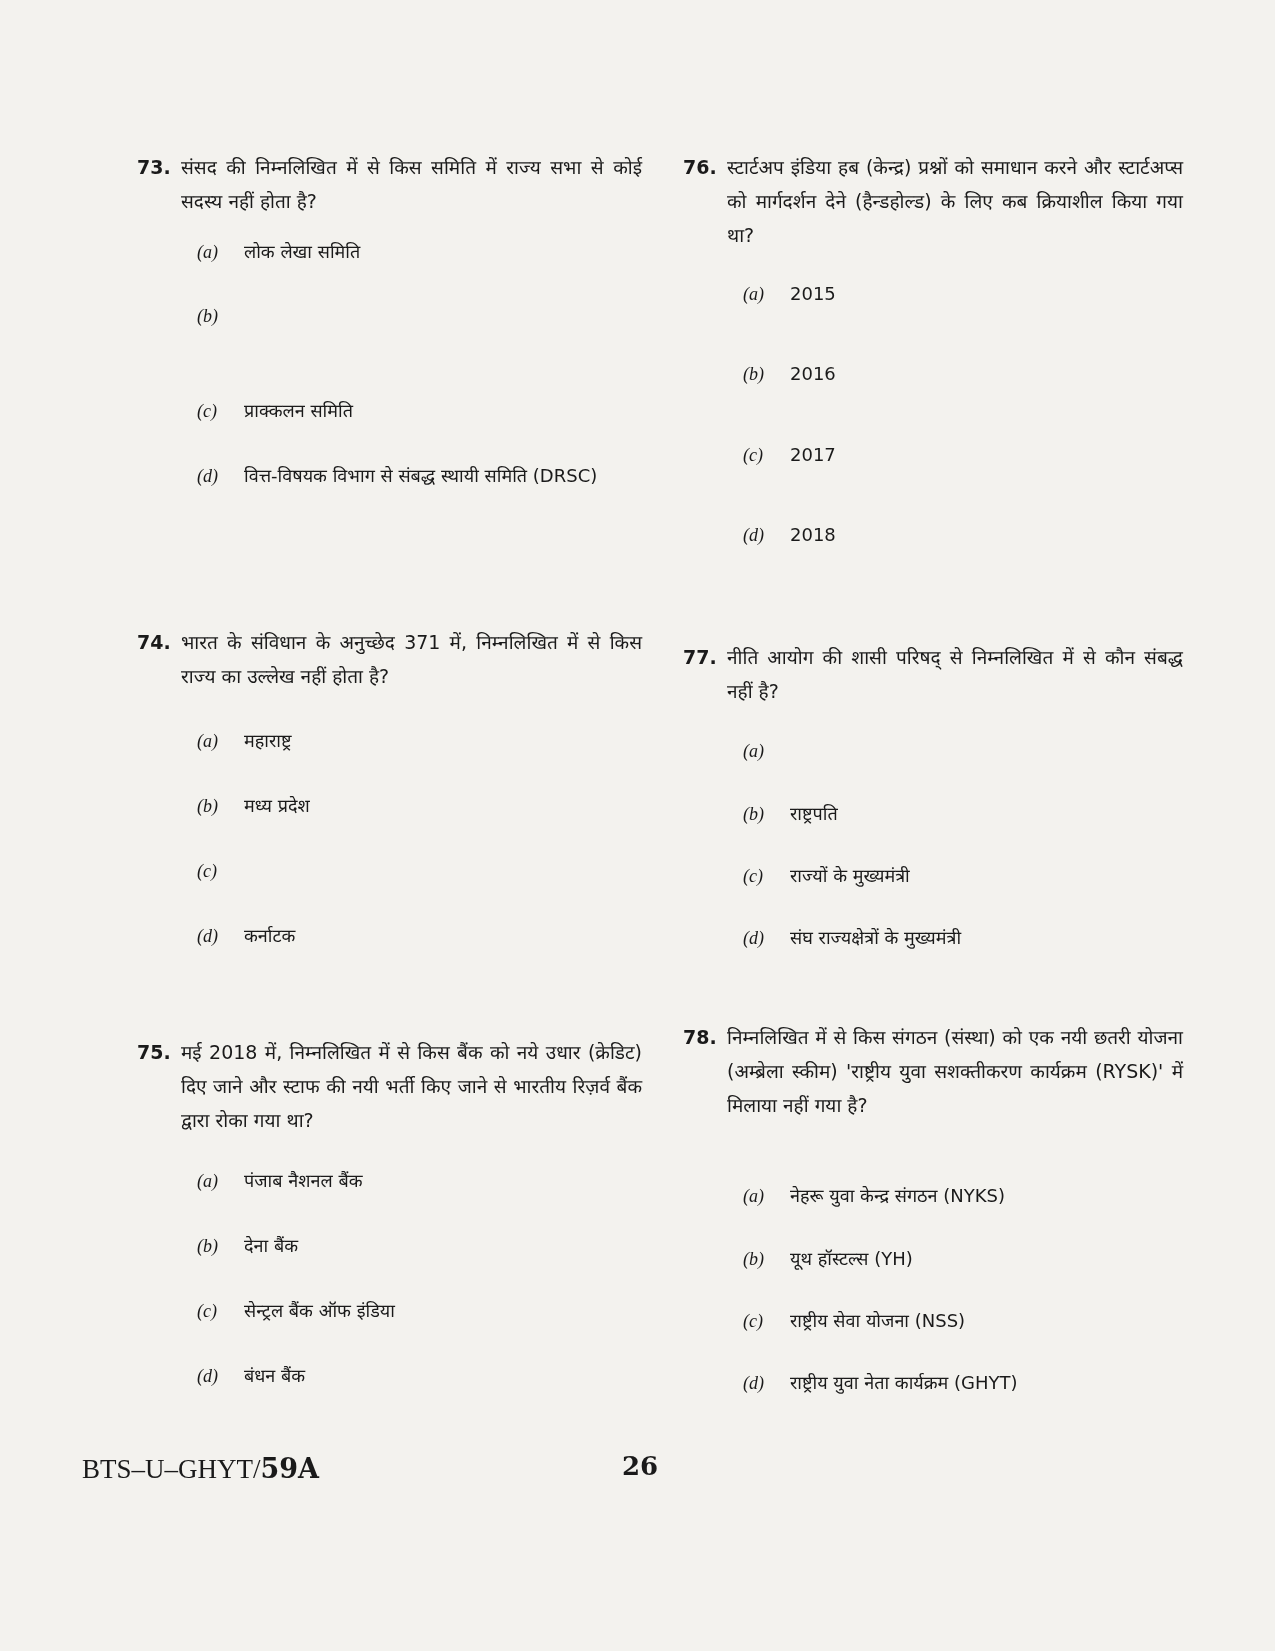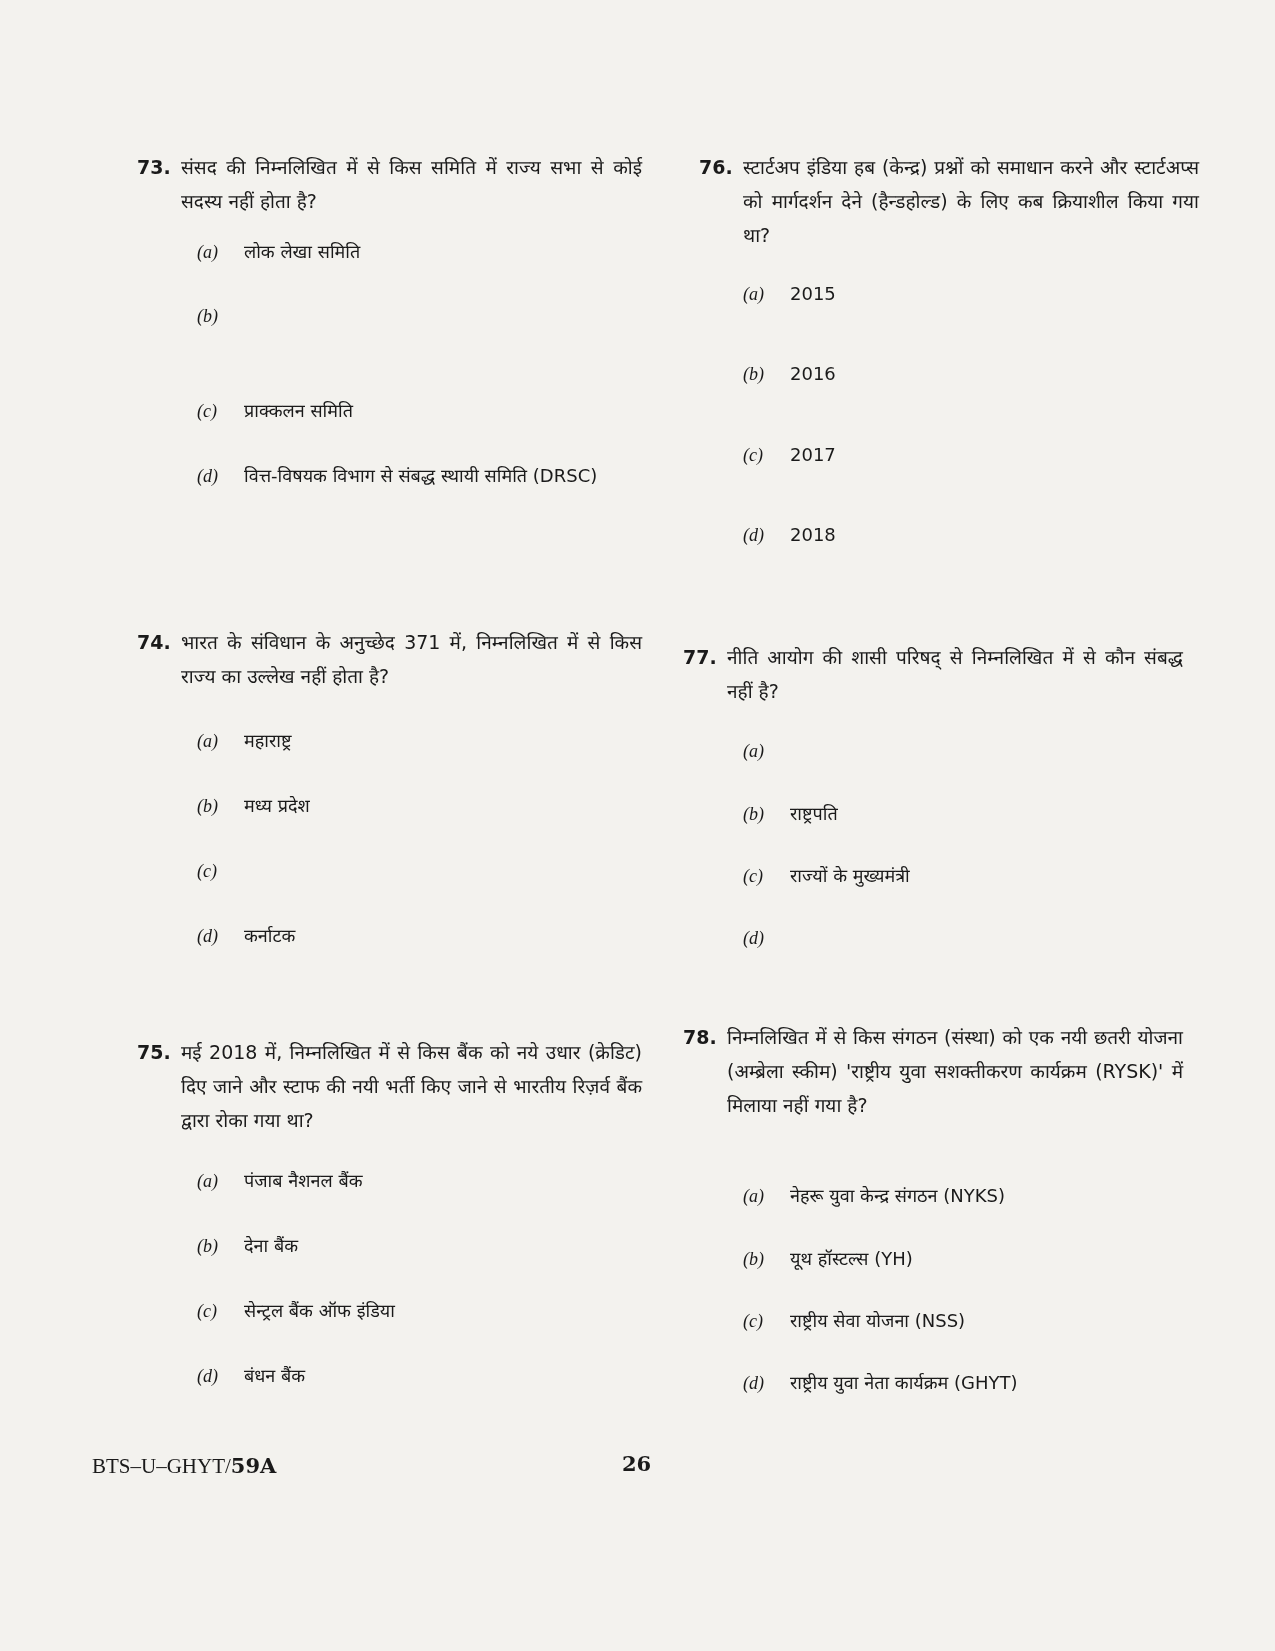--- a/index.html
+++ b/index.html
@@ -9,23 +9,23 @@
     font-family:"DejaVu Sans", sans-serif; color:#1a1a1a;
   }
   .col { position:absolute; }
   .q { position:absolute; width:100%; }
   .qhead { display:flex; font-size:19px; line-height:34px; }
   .qnum { font-family:"DejaVu Sans", sans-serif; font-weight:bold; font-size:19px; width:44px; flex:none; }
   .qtext { flex:1; text-align:justify; }
   .opt { position:absolute; left:60px; right:0; display:flex; font-size:18px; line-height:32px; }
   .olbl { font-family:"Liberation Serif", serif; font-style:italic; width:47px; flex:none; }
   .otext { flex:1; text-align:justify; }
-  .footer-code { position:absolute; left:92px; top:1453px; font-family:"Liberation Serif", serif; font-size:21px; }
+  .footer-code { position:absolute; left:82px; top:1453px; font-family:"Liberation Serif", serif; font-size:27px; }
   .footer-code b { font-family:"DejaVu Serif", serif; }
-  .page-num { position:absolute; left:622px; top:1451px; font-family:"DejaVu Serif", serif; font-weight:bold; font-size:21px; }
+  .page-num { position:absolute; left:622px; top:1451px; font-family:"DejaVu Serif", serif; font-weight:bold; font-size:26px; }
 </style>
 </head>
 <body>
 
 <div class="col" style="left:100px; top:150px; width:505px; height:1240px;margin-left:37px;">
 
   <div class="q" style="top:0;">
     <div class="qhead">
       <span class="qnum">73.</span>
       <span class="qtext">संसद की निम्नलिखित में से किस समिति में राज्य सभा से कोई सदस्य नहीं होता है?</span>
@@ -88,21 +88,21 @@
       <span class="otext">सेन्ट्रल बैंक ऑफ इंडिया</span>
     </div>
   <div class="opt" style="top:1210px;">
       <span class="olbl">(d)</span>
       <span class="otext">बंधन बैंक</span>
     </div>
 </div>
 
 <div class="col" style="left:683px; top:150px; width:500px; height:1240px;">
 
-  <div class="q" style="top:0;margin-left:16px;">
+  <div class="q" style="top:0;">
     <div class="qhead">
       <span class="qnum">76.</span>
       <span class="qtext">स्टार्टअप इंडिया हब (केन्द्र) प्रश्नों को समाधान करने और स्टार्टअप्स को मार्गदर्शन देने (हैन्डहोल्ड) के लिए कब क्रियाशील किया गया था?</span>
     </div>
   </div>
   <div class="opt" style="top:128px;">
       <span class="olbl">(a)</span>
       <span class="otext">2015</span>
     </div>
   <div class="opt" style="top:208px;">
@@ -130,20 +130,21 @@
   <div class="opt" style="top:648px;">
       <span class="olbl">(b)</span>
       <span class="otext">राष्ट्रपति</span>
     </div>
   <div class="opt" style="top:710px;">
       <span class="olbl">(c)</span>
       <span class="otext">राज्यों के मुख्यमंत्री</span>
     </div>
   <div class="opt" style="top:772px;">
       <span class="olbl">(d)</span>
+      <span class="otext">संघ राज्यक्षेत्रों के मुख्यमंत्री</span>
     </div>
 
   <div class="q" style="top:870px;">
     <div class="qhead">
       <span class="qnum">78.</span>
       <span class="qtext">निम्नलिखित में से किस संगठन (संस्था) को एक नयी छतरी योजना (अम्ब्रेला स्कीम) 'राष्ट्रीय युवा सशक्तीकरण कार्यक्रम (RYSK)' में मिलाया नहीं गया है?</span>
     </div>
   </div>
   <div class="opt" style="top:1030px;">
       <span class="olbl">(a)</span>

